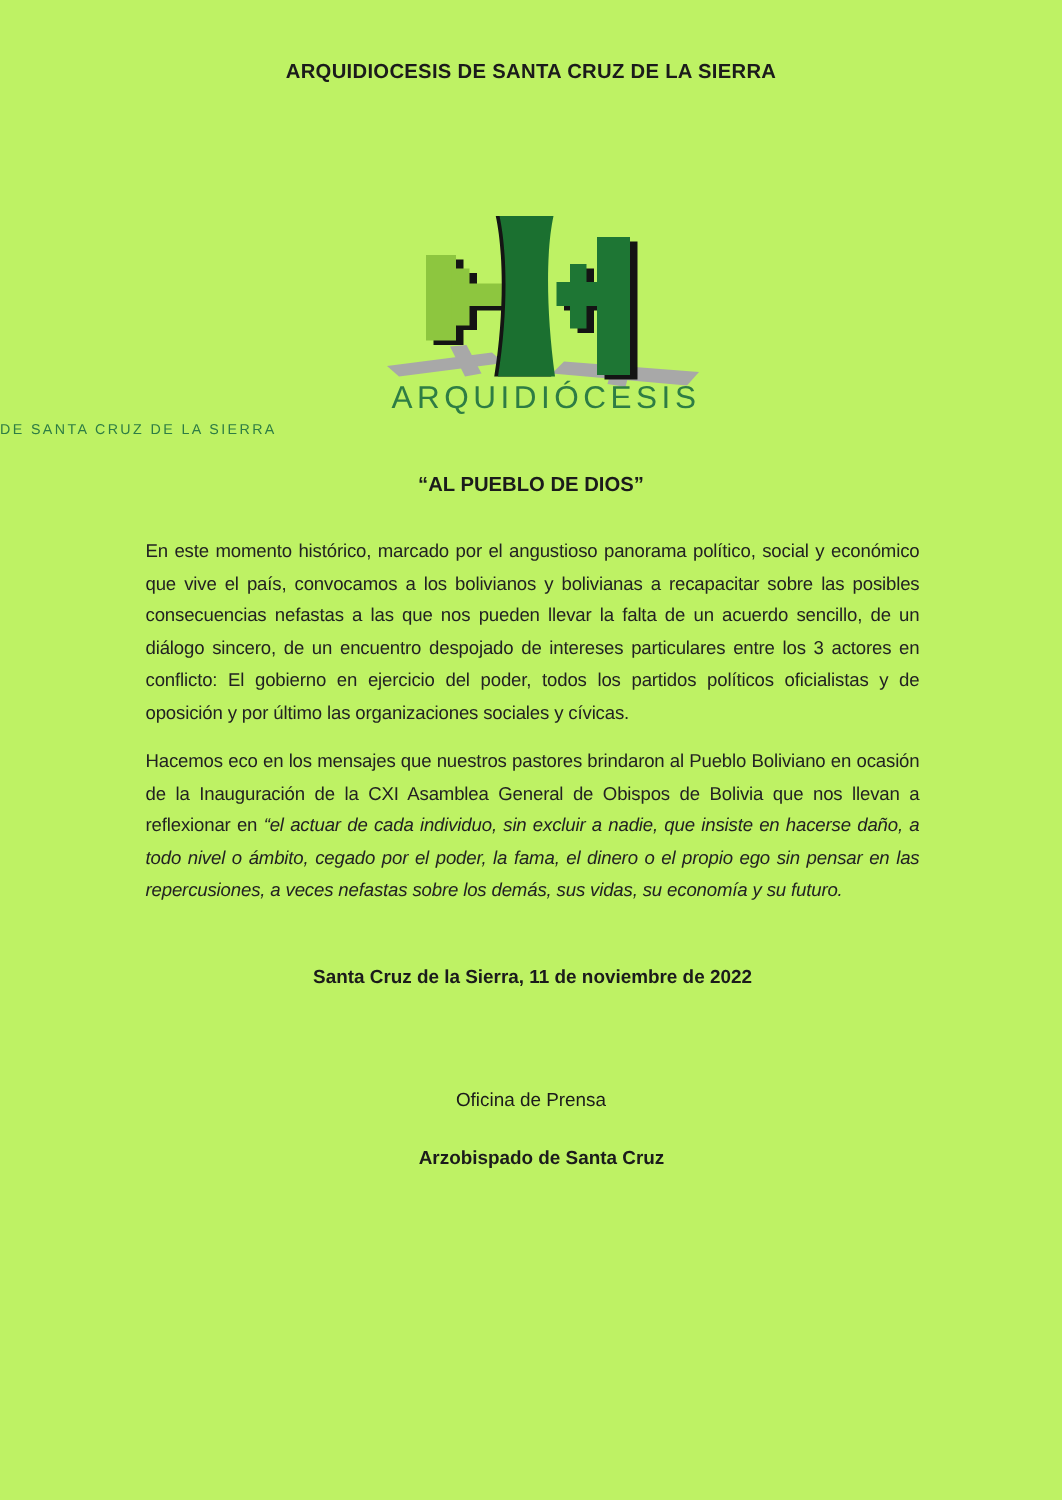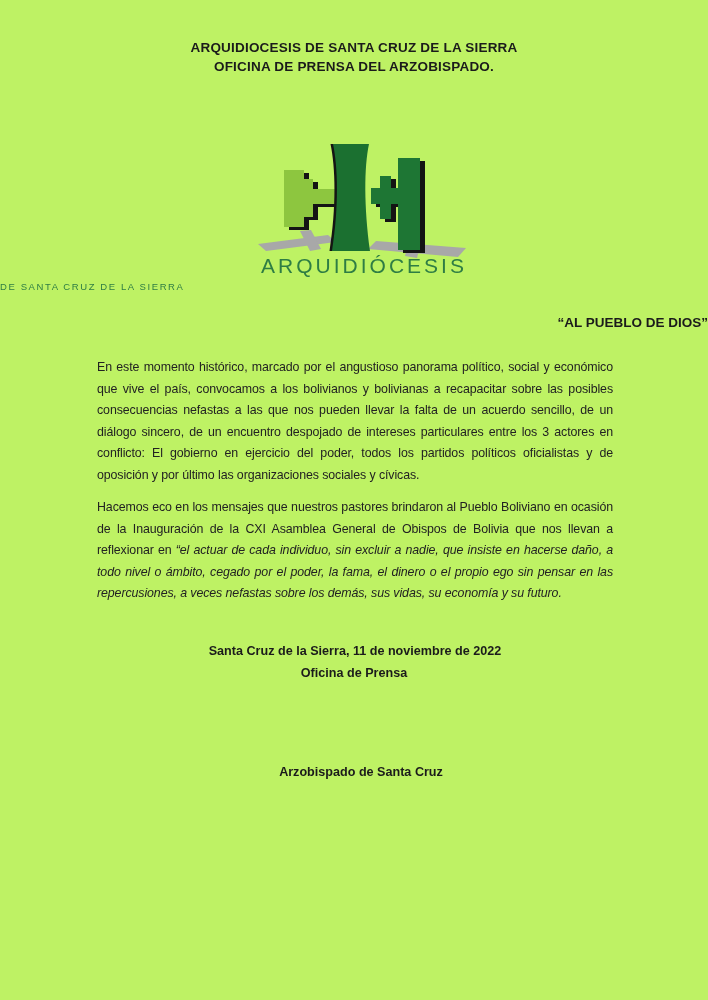--- a/index.html
+++ b/index.html
@@ -28,51 +28,50 @@
     margin-left:10px;
   }
   .logo-tagline{
     position:absolute;top:281px;left:0;width:708px;
     text-align:left;
     font-size:9.5px;letter-spacing:1.6px;font-weight:500;
     color:#2e7d44;
   }
   .doc-title{
     position:absolute;top:315px;left:0;width:708px;
-    text-align:right;
+    text-align:center;
     font-size:13.5px;font-weight:bold;color:#1b1b1b;
   }
   .doc-body{
     position:absolute;top:349px;left:97px;width:516px;
     font-size:12.4px;line-height:21.5px;letter-spacing:-0.1px;
     text-align:justify;color:#222222;
   }
   .doc-body p{margin:8px 0 11px 0;}
   .doc-body em{font-style:italic;}
   .dateline{
     position:absolute;top:644px;left:97px;width:516px;
     text-align:center;font-size:12.6px;font-weight:bold;color:#1b1b1b;
   }
   .footer-line1{
-    position:absolute;top:666px;left:0;width:708px;
-    text-align:center;font-size:12.6px;font-weight:bold;color:#1b1b1b;
+    position:absolute;top:726px;left:0;width:708px;
+    text-align:center;font-size:12.6px;font-weight:normal;color:#1b1b1b;
   }
   .footer-line2{
     position:absolute;top:765px;left:0;width:708px;
     text-align:center;font-size:12.6px;font-weight:bold;color:#1b1b1b;padding-left:7px;
   }
 </style>
 </head>
 <body>
 
 <div class="page">
 
   <div class="doc-header">
     <div>ARQUIDIOCESIS DE SANTA CRUZ DE LA SIERRA</div>
-    <div>OFICINA DE PRENSA DEL ARZOBISPADO.</div>
   </div>
 
   <div class="logo-wrap">
     <svg width="215" height="115" viewBox="-25 0 215 115">
 
       <g>
         <polygon points="-22,101 48,92 56,99 -14,108" fill="#a8a8a8"></polygon>
         <polygon points="20,88 31,87 41,106 30,108" fill="#a8a8a8"></polygon>
       </g>
       <g>

